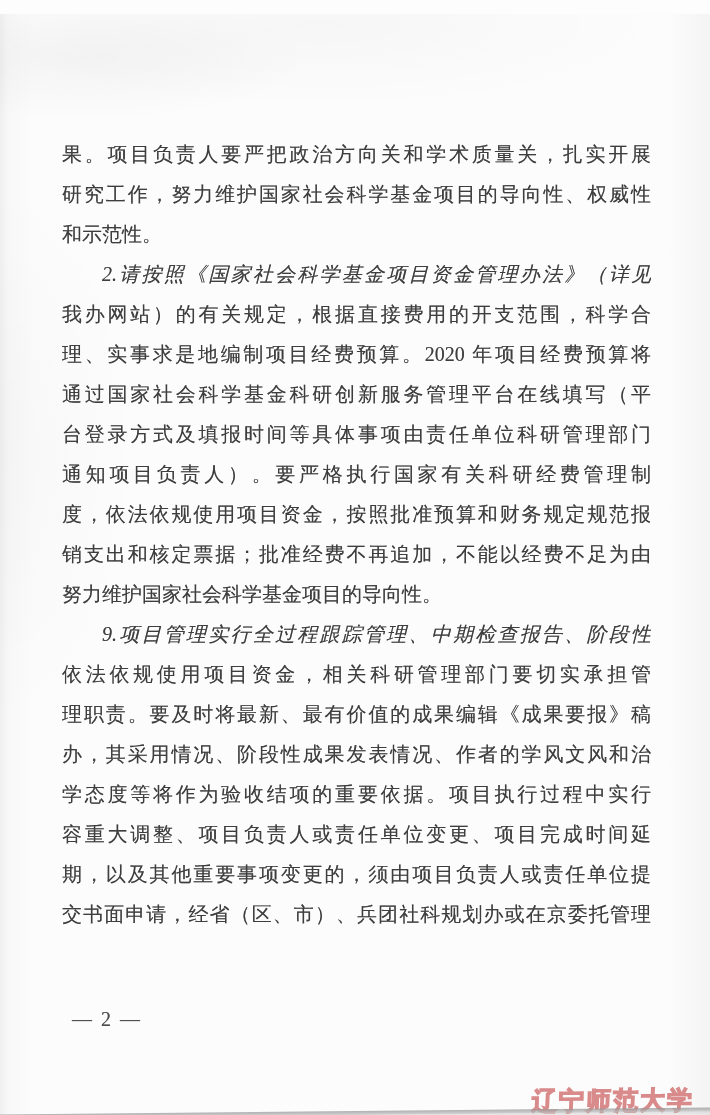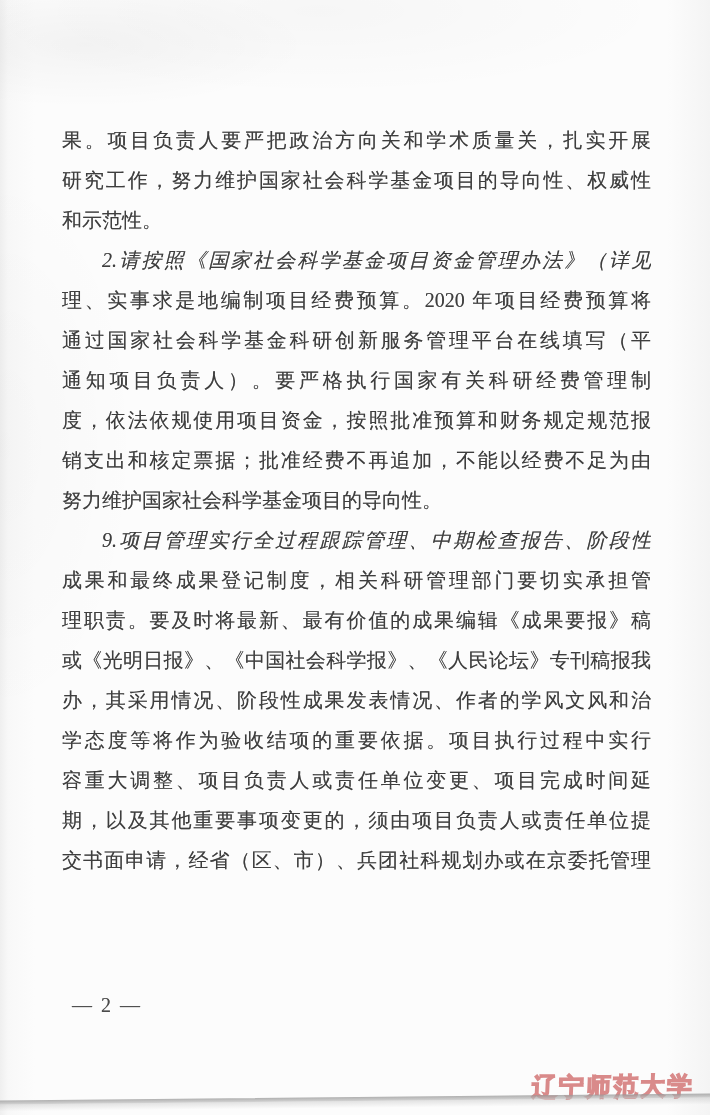--- a/index.html
+++ b/index.html
@@ -15,20 +15,21 @@
     font-family: "Liberation Serif", "DejaVu Serif", serif;
   }
   .page {
     position: absolute;
     inset: 0;
     background:
       radial-gradient(ellipse 320px 90px at 12% 4%, rgba(0,0,0,0.035), transparent 70%),
       radial-gradient(ellipse 500px 120px at 45% 1%, rgba(0,0,0,0.025), transparent 70%),
       radial-gradient(ellipse 200px 400px at 0% 40%, rgba(0,0,0,0.02), transparent 70%),
       linear-gradient(90deg, #efefef 0px, #f8f8f8 8px, #fcfcfc 35px, #fcfcfc 94%, #f4f4f4 100%);
+    margin-top: 14px;
   }
   .text-block {
     position: absolute;
     left: 62px;
     top: 120px;
     width: 589px;
     color: #3e3e3e;
     font-size: 20px;
     text-shadow: 0 0 0.5px rgba(70,70,70,0.55);
   }
@@ -93,30 +94,31 @@
 </head>
 <body>
 
 <div class="page">
 
   <div class="text-block">
     <div class="line">果。项目负责人要严把政治方向关和学术质量关，扎实开展</div>
     <div class="line">研究工作，努力维护国家社会科学基金项目的导向性、权威性</div>
     <div class="line end">和示范性。</div>
     <div class="line indent">2.请按照《国家社会科学基金项目资金管理办法》（详见</div>
+    <div class="line">我办网站）的有关规定，根据直接费用的开支范围，科学合</div>
     <div class="line">理、实事求是地编制项目经费预算。2020 年项目经费预算将</div>
     <div class="line">通过国家社会科学基金科研创新服务管理平台在线填写（平</div>
+    <div class="line">台登录方式及填报时间等具体事项由责任单位科研管理部门</div>
     <div class="line">通知项目负责人）。要严格执行国家有关科研经费管理制</div>
     <div class="line">度，依法依规使用项目资金，按照批准预算和财务规定规范报</div>
     <div class="line">销支出和核定票据；批准经费不再追加，不能以经费不足为由</div>
     <div class="line end">努力维护国家社会科学基金项目的导向性。</div>
     <div class="line indent">9.项目管理实行全过程跟踪管理、中期检查报告、阶段性</div>
-    <div class="line">成果和最终成果登记制度，相关科研管理部门要切实承担管</div>
+    <div class="line">依法依规使用项目资金，相关科研管理部门要切实承担管</div>
     <div class="line">理职责。要及时将最新、最有价值的成果编辑《成果要报》稿</div>
-    <div class="line">或《光明日报》、《中国社会科学报》、《人民论坛》专刊稿报我</div>
     <div class="line">办，其采用情况、阶段性成果发表情况、作者的学风文风和治</div>
     <div class="line">学态度等将作为验收结项的重要依据。项目执行过程中实行</div>
     <div class="line">容重大调整、项目负责人或责任单位变更、项目完成时间延</div>
     <div class="line">期，以及其他重要事项变更的，须由项目负责人或责任单位提</div>
     <div class="line">交书面申请，经省（区、市）、兵团社科规划办或在京委托管理</div>
   </div>
 
   <div class="page-number">— 2 —</div>
 
   <div class="watermark">辽宁师范大学</div>

